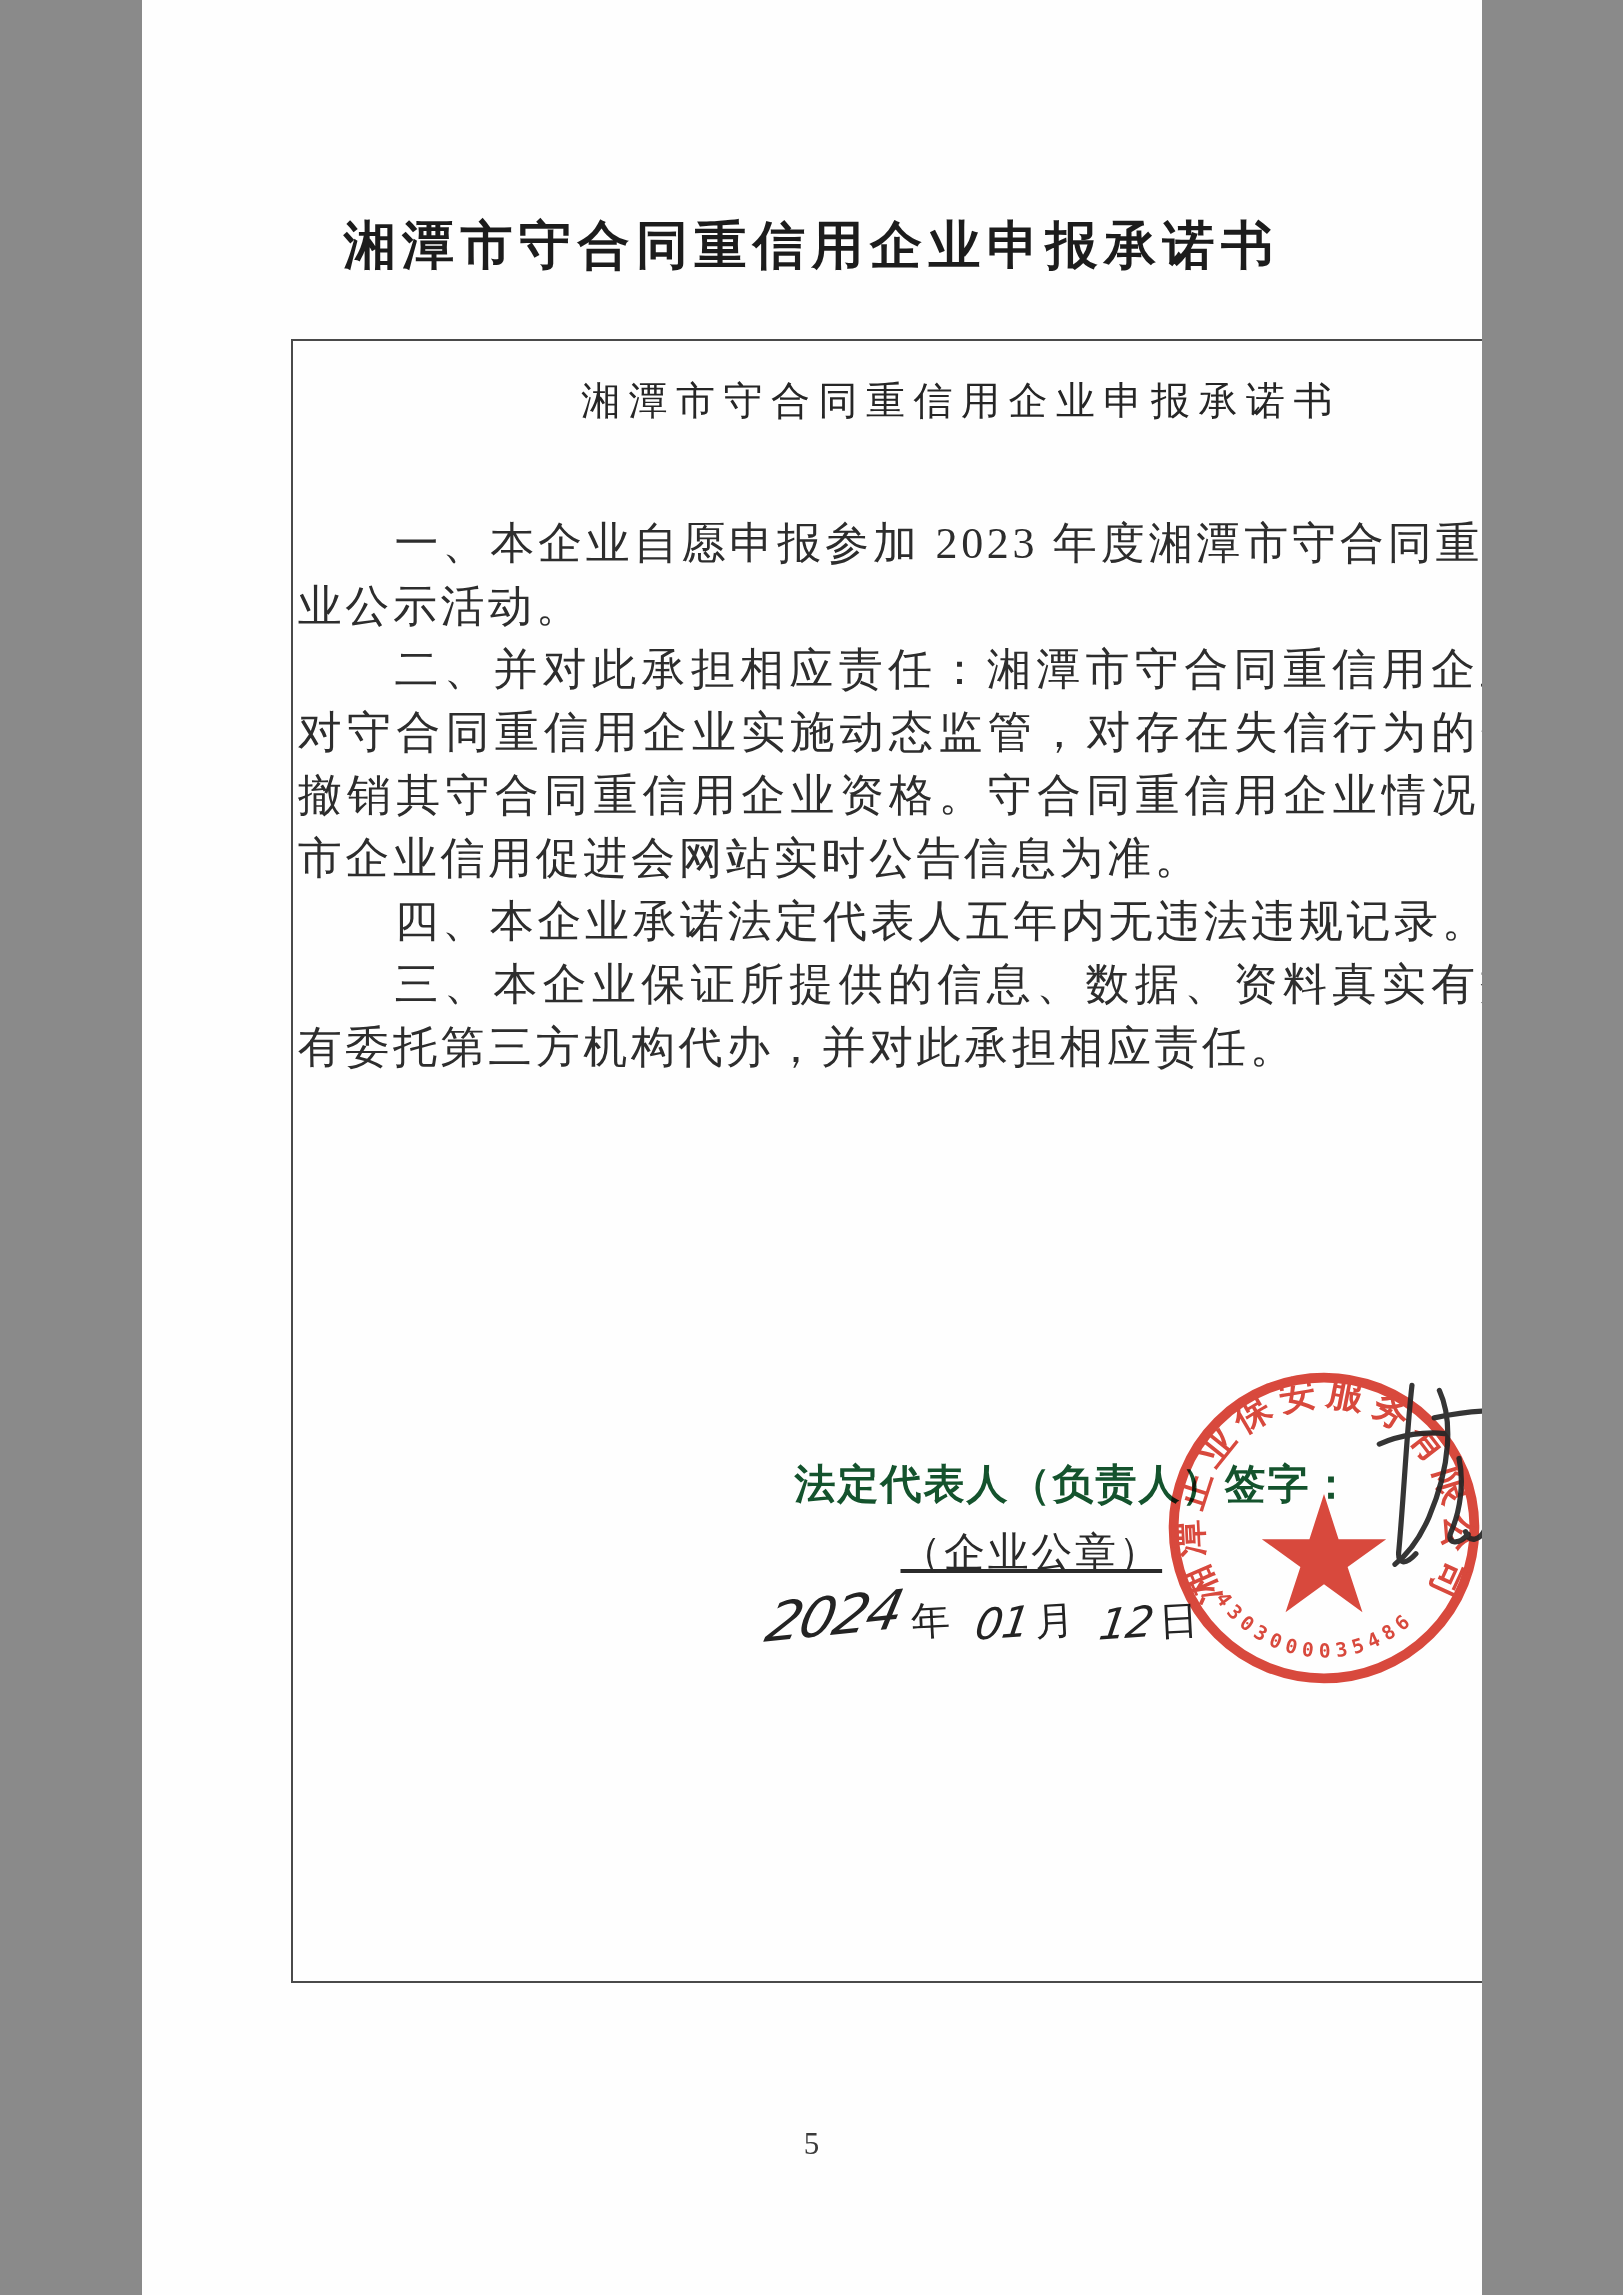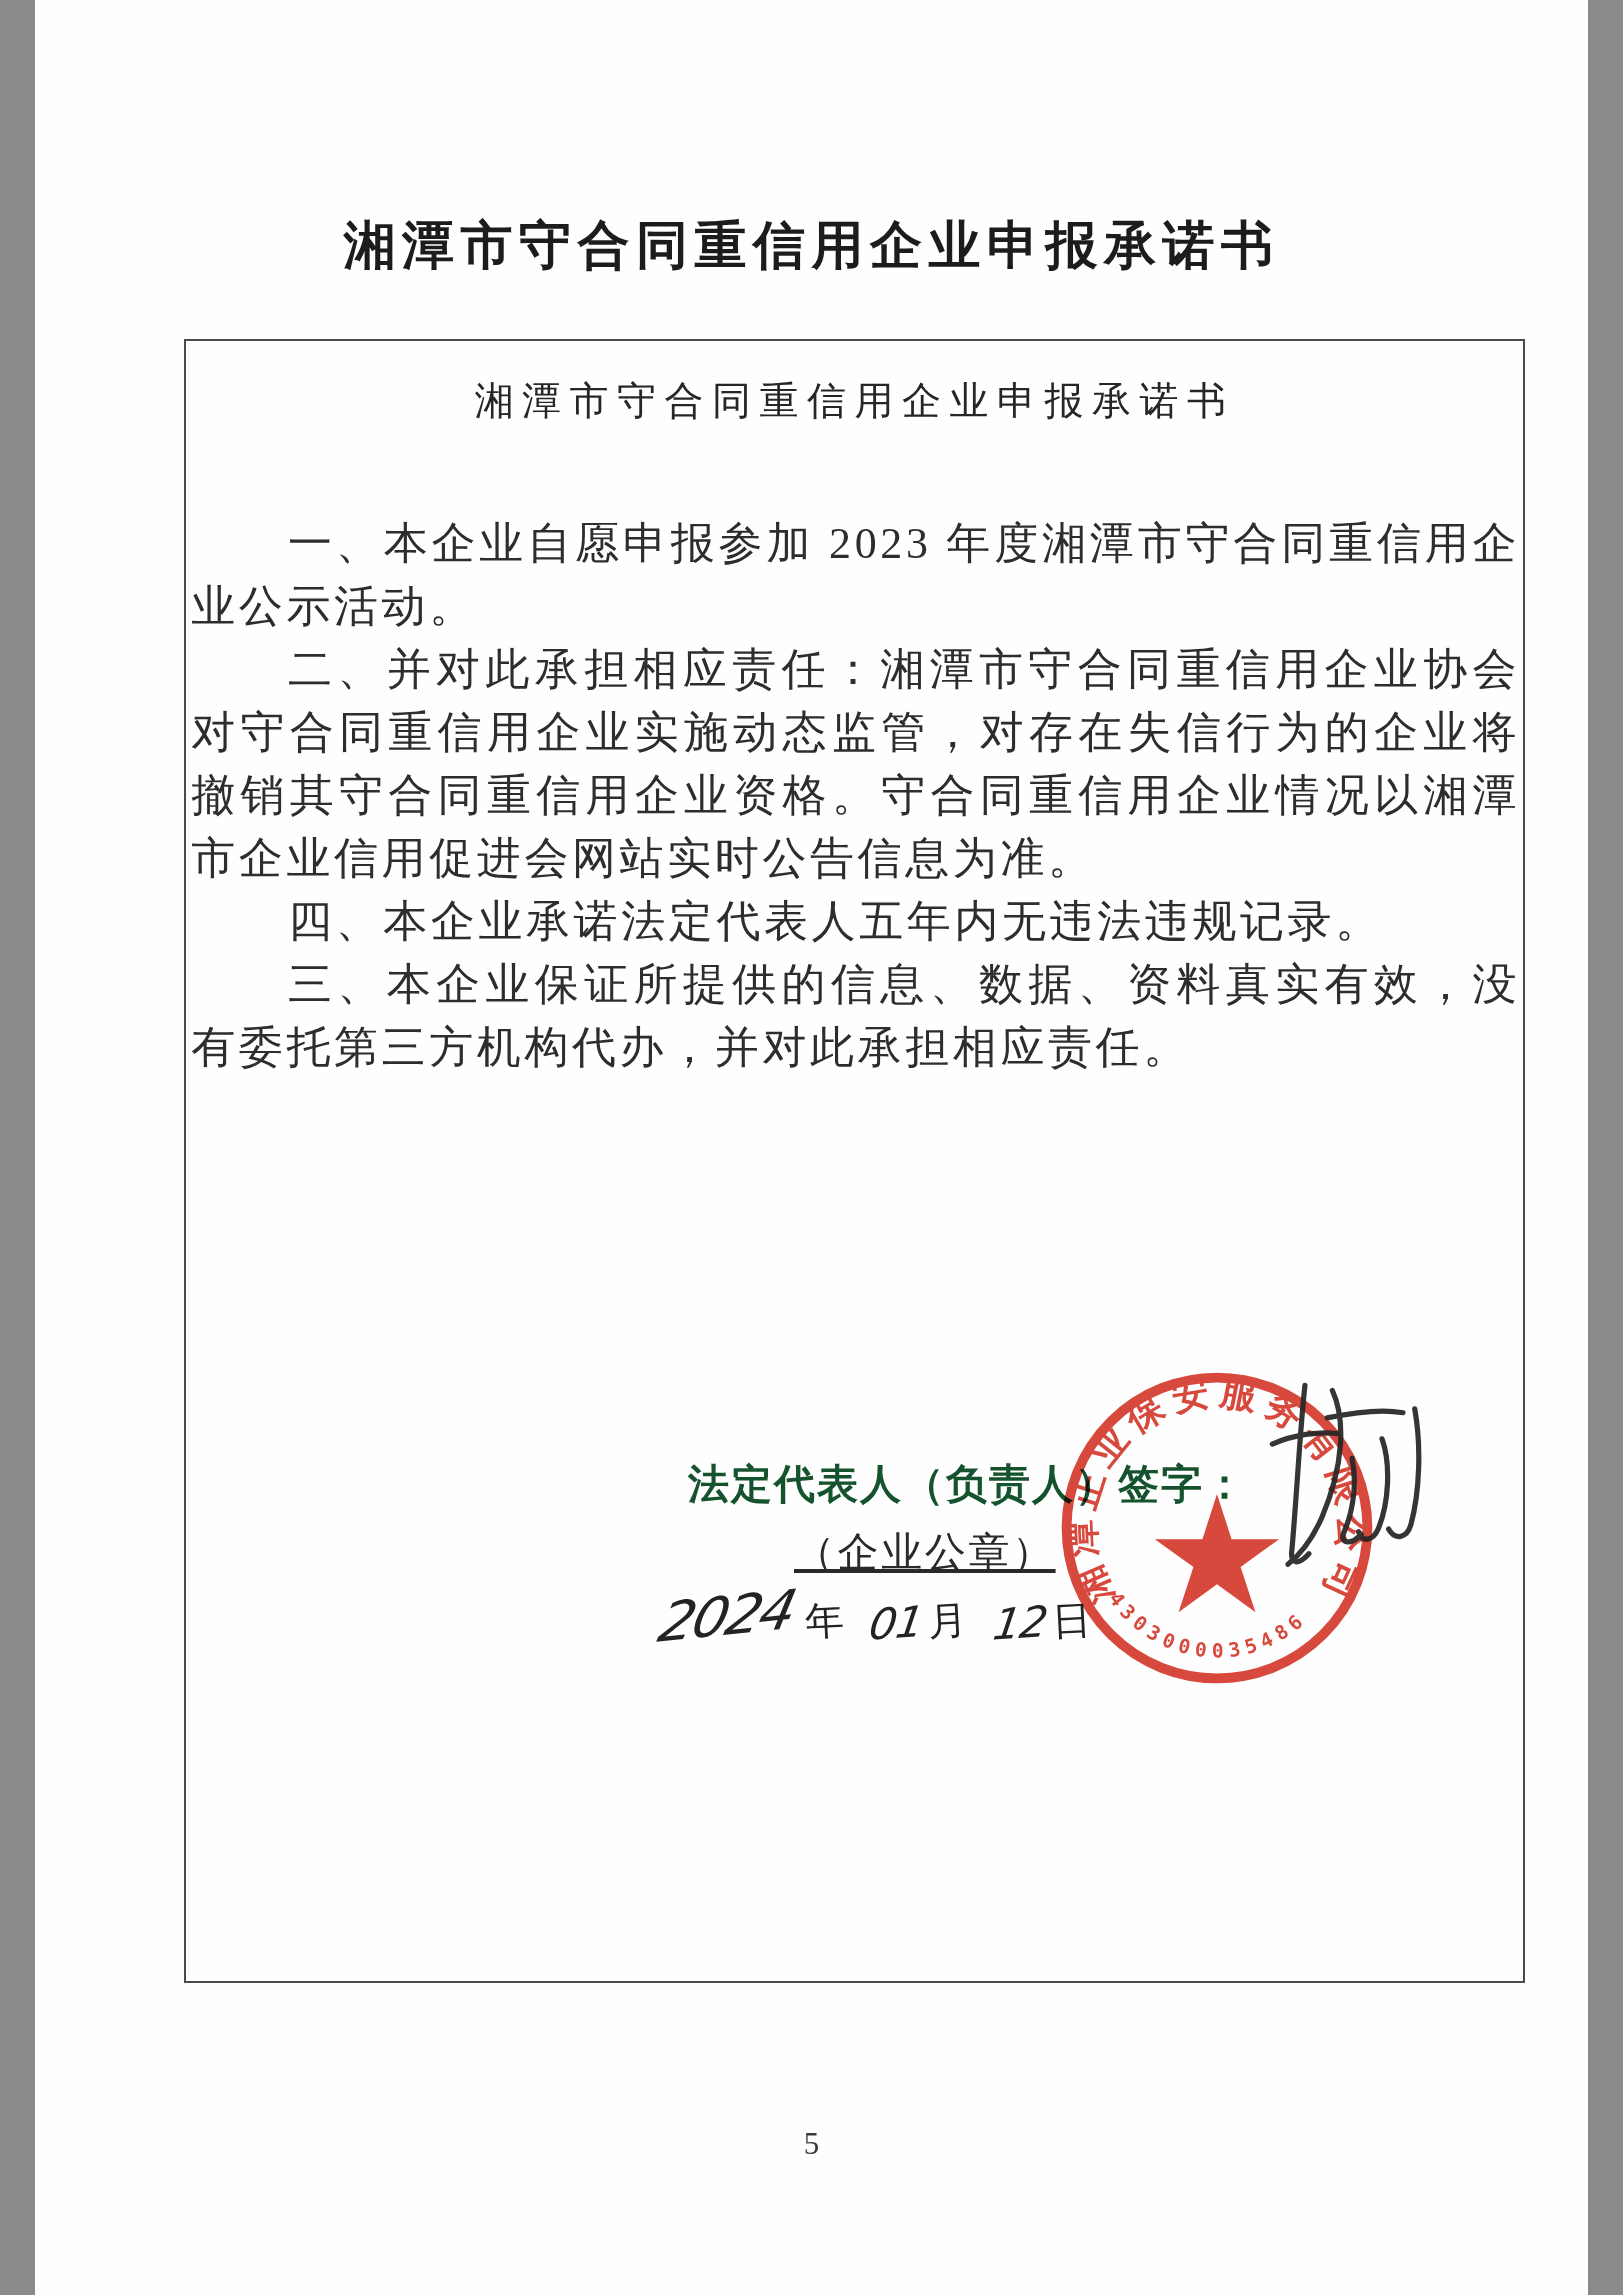--- a/index.html
+++ b/index.html
@@ -1,18 +1,18 @@
 <!DOCTYPE html>
 <html style="font-size:10.5px"><head>
 <meta charset="utf-8">
 <style>
   html,body{margin:0;padding:0;background:#8a8a8a;}
   .page{
     position:relative;
-    width:1553px;height:2295px;
+    width:1340px;height:2295px;
     margin:0 auto;
     background:#fefefe;
     font-family:"Liberation Serif","DejaVu Serif",serif;
     color:#2d2d2d;
     overflow:hidden;
   }
   .main-title{
     position:absolute;
     top:211px;left:0;right:0;
     text-align:center;

